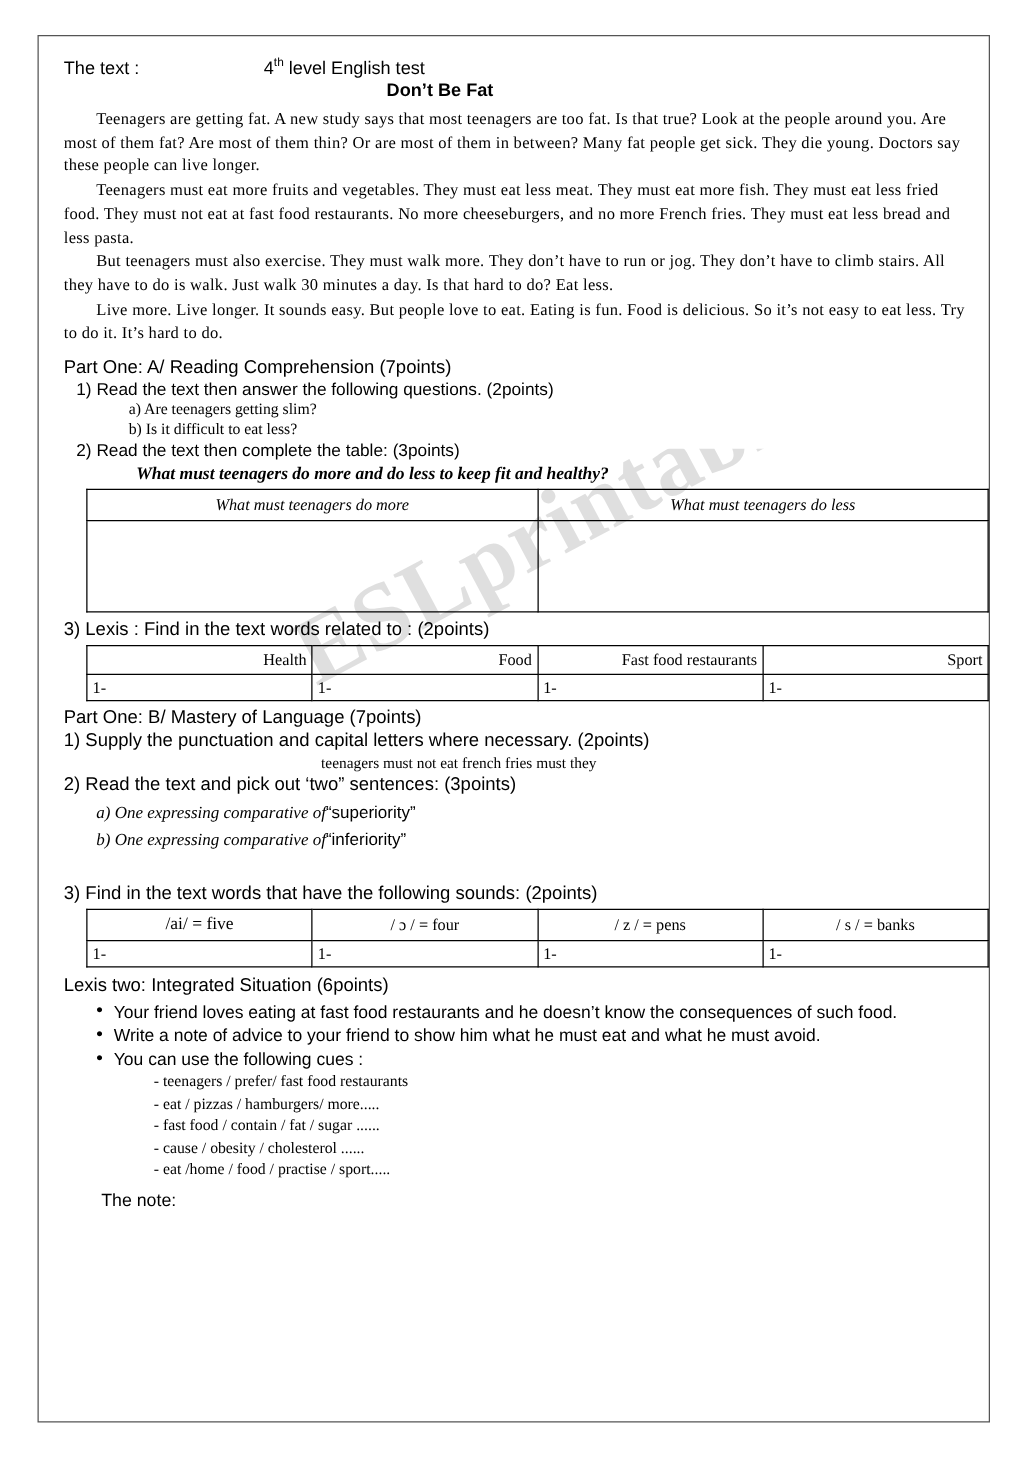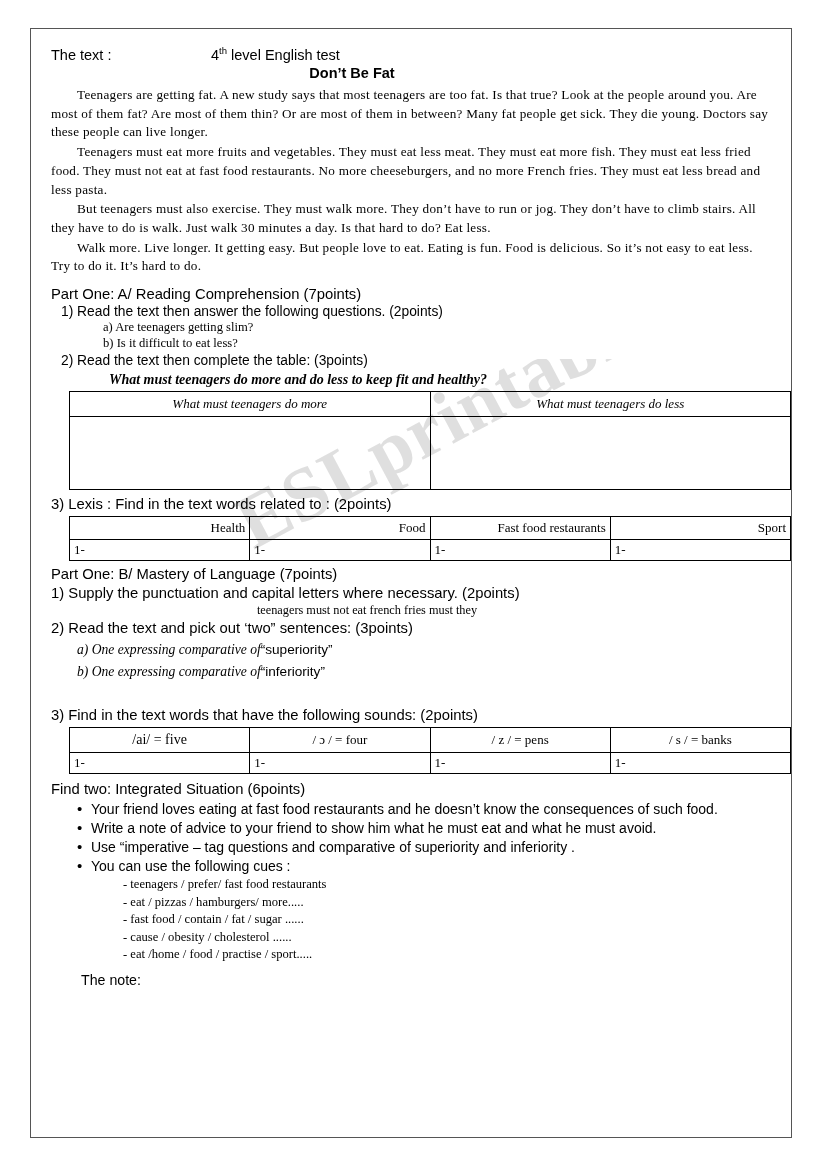--- a/index.html
+++ b/index.html
@@ -190,21 +190,21 @@
       <div class="hdr-row">
         <div class="hdr-label">The text :</div>
         <div class="hdr-title"><span>4</span><span class="sup">th</span><span> level English test</span></div>
       </div>
 
       <div class="doc-title">Don’t Be Fat</div>
 
       <p class="para">Teenagers are getting fat. A new study says that most teenagers are too fat. Is that true? Look at the people around you. Are most of them fat? Are most of them thin? Or are most of them in between? Many fat people get sick. They die young. Doctors say these people can live longer.</p>
       <p class="para">Teenagers must eat more fruits and vegetables. They must eat less meat. They must eat more fish. They must eat less fried food. They must not eat at fast food restaurants. No more cheeseburgers, and no more French fries. They must eat less bread and less pasta.</p>
       <p class="para">But teenagers must also exercise. They must walk more. They don’t have to run or jog. They don’t have to climb stairs. All they have to do is walk. Just walk 30 minutes a day. Is that hard to do? Eat less.</p>
-      <p class="para">Walk more. Live longer. It getting easy. But people love to eat. Eating is fun. Food is delicious. So it’s not easy to eat less. Try to do it. It’s hard to do.</p>
+      <p class="para">Live more. Live longer. It sounds easy. But people love to eat. Eating is fun. Food is delicious. So it’s not easy to eat less. Try to do it. It’s hard to do.</p>
 
       <div class="section-h">Part One: A/ Reading Comprehension (7points)</div>
       <div class="q-line">1) Read the text then answer the following questions. (2points)</div>
       <div class="sub-q">a) Are teenagers getting slim?</div>
       <div class="sub-q">b) Is it difficult to eat less?</div>
 
       <div class="q-line">2) Read the text then complete the table: (3points)</div>
       <div class="table-caption">What must teenagers do more and do less to keep fit and healthy?</div>
 
       <table class="tbl t1">
@@ -259,26 +259,25 @@
         </tr>
         <tr>
           <td>1-</td>
           <td>1-</td>
           <td>1-</td>
           <td>1-</td>
         </tr>
       </tbody>
         </table>
 
-      <div class="part-two-h">Find two: Integrated Situation (6points)</div>
+      <div class="part-two-h">Lexis two: Integrated Situation (6points)</div>
 
       <ul class="bullets">
         <li>Your friend loves eating at fast food restaurants and he doesn’t know the consequences of such food.</li>
         <li>Write a note of advice to your friend to show him what he must eat and what he must avoid.</li>
-        <li>Use “imperative – tag questions and comparative of superiority and inferiority .</li>
         <li>You can use the following cues :</li>
       </ul>
 
       <ul class="cues">
         <li>- teenagers / prefer/ fast food restaurants</li>
         <li>- eat / pizzas / hamburgers/ more.....</li>
         <li>- fast food / contain / fat / sugar ......</li>
         <li>- cause / obesity / cholesterol ......</li>
         <li>- eat /home / food / practise / sport.....</li>
       </ul>

